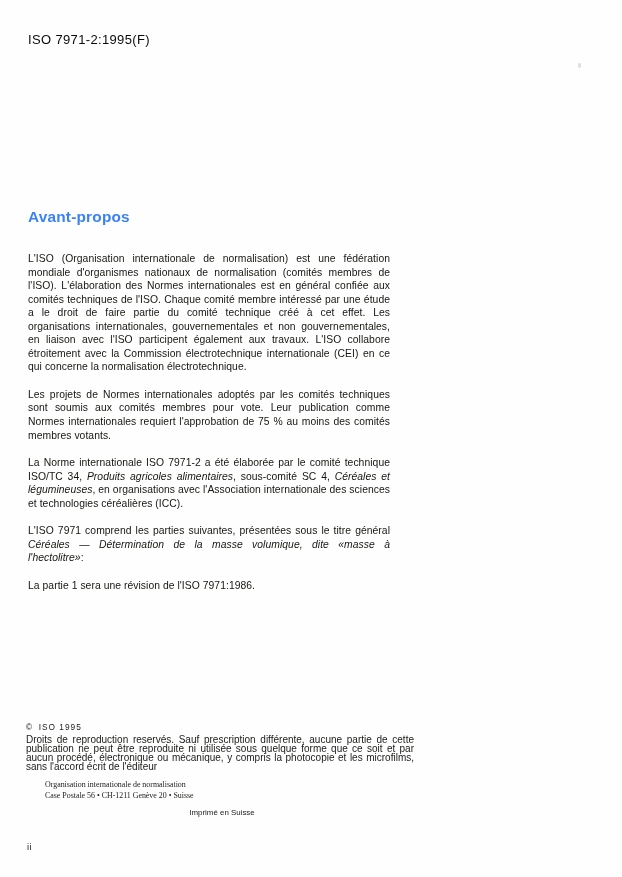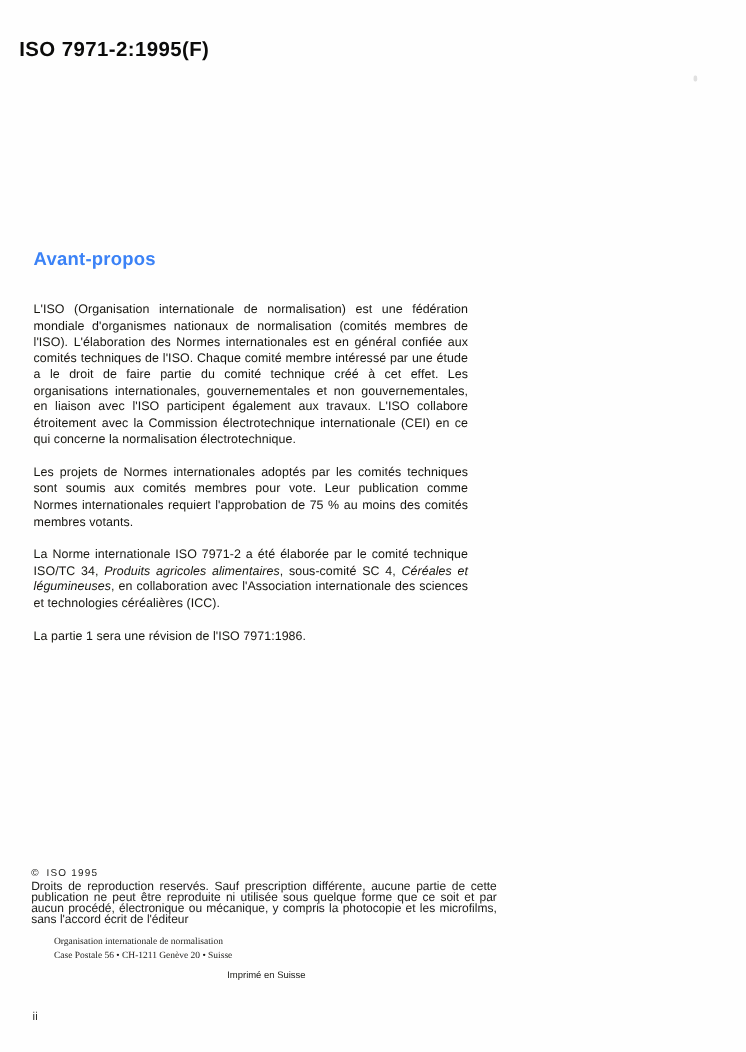--- a/index.html
+++ b/index.html
@@ -18,24 +18,24 @@
 
   .page {
     position: absolute;
     inset: 0;
     background: #fefefe;
   }
 
   
   .doc-header {
     position: absolute;
-    left: 16px;
+    left: 28px;
     top: 32px;
-    font-size: 17px;
-    font-weight: bold;
+    font-size: 13px;
+    font-weight: normal;
     letter-spacing: 0.35px;
     color: #0b0b0a;
   }
 
   
   .scan-speck {
     position: absolute;
     left: 578px;
     top: 63px;
     width: 3px;
@@ -151,22 +151,23 @@
   <div class="scan-speck"></div>
 
   <div class="content">
 
     <h1 class="section-title">Avant-propos</h1>
 
     <p class="body">L'ISO (Organisation internationale de normalisation) est une fédération mondiale d'organismes nationaux de normalisation (comités membres de l'ISO). L'élaboration des Normes internationales est en général confiée aux comités techniques de l'ISO. Chaque comité membre intéressé par une étude a le droit de faire partie du comité technique créé à cet effet. Les organisations internationales, gouvernementales et non gouvernementales, en liaison avec l'ISO participent également aux travaux. L'ISO collabore étroitement avec la Commission électrotechnique internationale (CEI) en ce qui concerne la normalisation électrotechnique.</p>
 
     <p class="body">Les projets de Normes internationales adoptés par les comités techniques sont soumis aux comités membres pour vote. Leur publication comme Normes internationales requiert l'approbation de 75 % au moins des comités membres votants.</p>
 
-    <p class="body"><span>La Norme internationale ISO 7971-2 a été élaborée par le comité technique ISO/TC 34, </span><em>Produits agricoles alimentaires</em><span>, sous-comité SC 4, </span><em>Céréales et légumineuses</em><span>, en collaboration avec l'Association internationale des sciences et technologies céréalières (ICC).</span></p>
+    <p class="body"><span>La Norme internationale ISO 7971-2 a été élaborée par le comité technique ISO/TC 34, </span><em>Produits agricoles alimentaires</em><span>, sous-comité SC 4, </span><em>Céréales et légumineuses</em><span>, en organisations avec l'Association internationale des sciences et technologies céréalières (ICC).</span></p>
 
+    <p class="body tight"><span>L'ISO 7971 comprend les parties suivantes, présentées sous le titre général </span><em>Céréales — Détermination de la masse volumique, dite «masse à l'hectolitre»</em><span>:</span></p>
 
 
     <p class="body">La partie 1 sera une révision de l'ISO 7971:1986.</p>
 
 
   </div>
 
   <div class="footer">
     <div class="copyline"><span class="csym">©</span>&nbsp;&nbsp;<span>ISO   1995</span></div>
 

